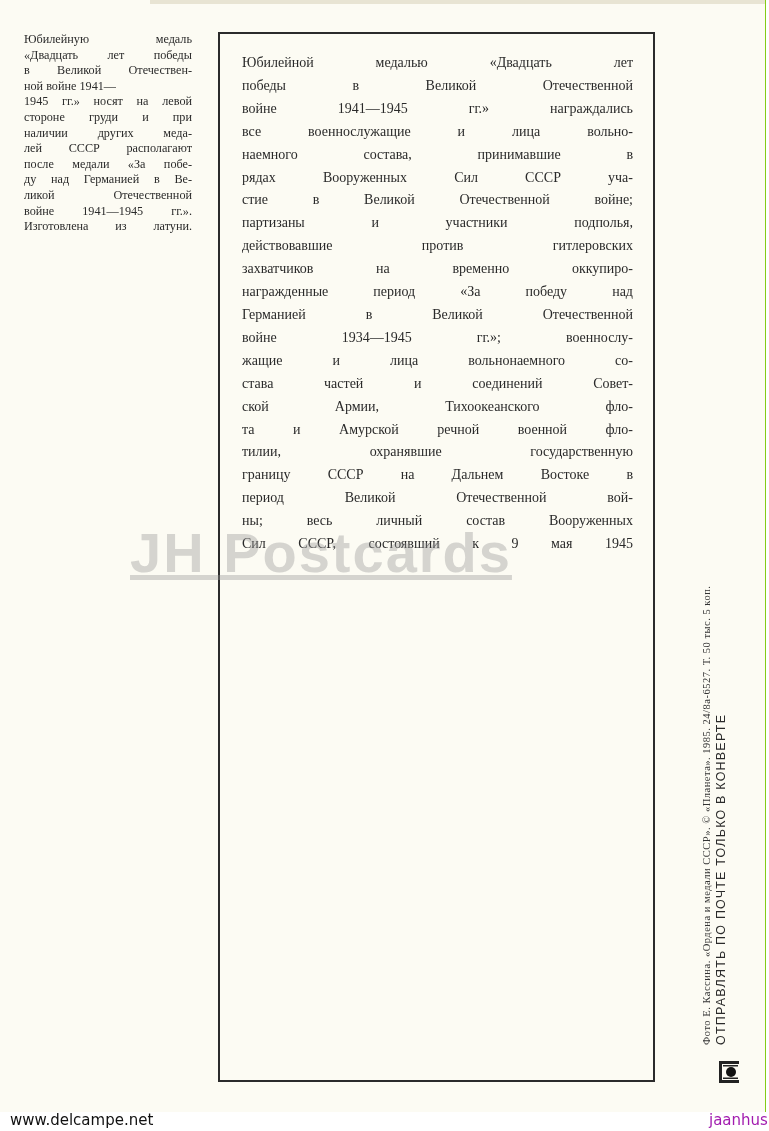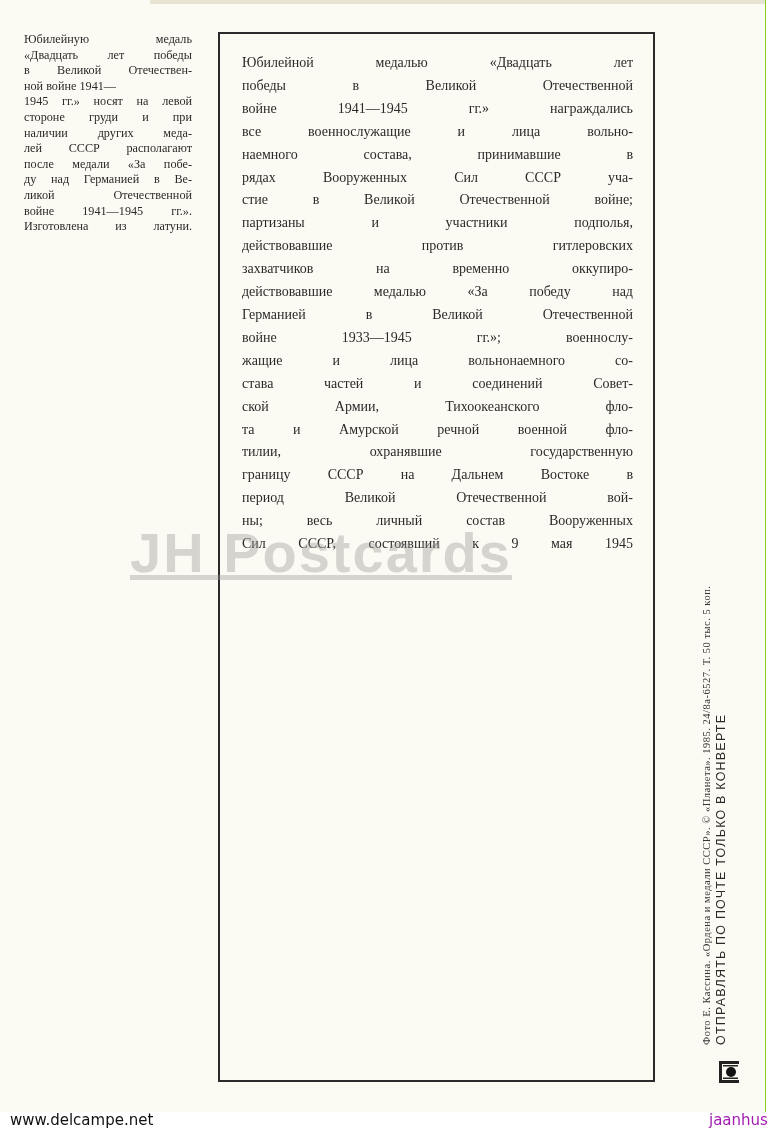--- a/index.html
+++ b/index.html
@@ -87,23 +87,23 @@
     <span class="line">Юбилейной медалью «Двадцать лет</span>
     <span class="line">победы в Великой Отечественной</span>
     <span class="line">войне 1941—1945 гг.» награждались</span>
     <span class="line">все военнослужащие и лица вольно-</span>
     <span class="line">наемного состава, принимавшие в</span>
     <span class="line">рядах Вооруженных Сил СССР уча-</span>
     <span class="line">стие в Великой Отечественной войне;</span>
     <span class="line">партизаны и участники подполья,</span>
     <span class="line">действовавшие против гитлеровских</span>
     <span class="line">захватчиков на временно оккупиро-</span>
-    <span class="line">действовавшие медалью «За победу над</span>
+    <span class="line">награжденные период «За победу над</span>
     <span class="line">Германией в Великой Отечественной</span>
-    <span class="line">войне 1933—1945 гг.»; военнослу-</span>
+    <span class="line">войне 1934—1945 гг.»; военнослу-</span>
     <span class="line">жащие и лица вольнонаемного со-</span>
     <span class="line">става частей и соединений Совет-</span>
     <span class="line">ской Армии, Тихоокеанского фло-</span>
     <span class="line">та и Амурской речной военной фло-</span>
     <span class="line">тилии, охранявшие государственную</span>
     <span class="line">границу СССР на Дальнем Востоке в</span>
     <span class="line">период Великой Отечественной вой-</span>
     <span class="line">ны; весь личный состав Вооруженных</span>
     <span class="line">Сил СССР, состоявший к 9 мая 1945</span>
   </div>

